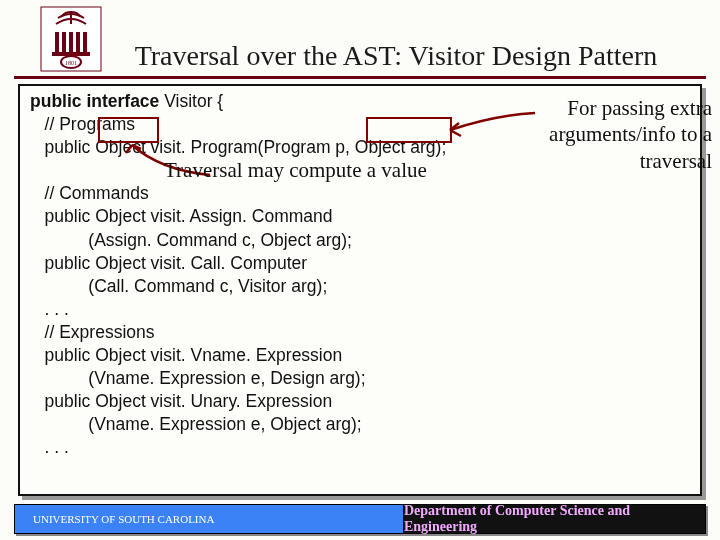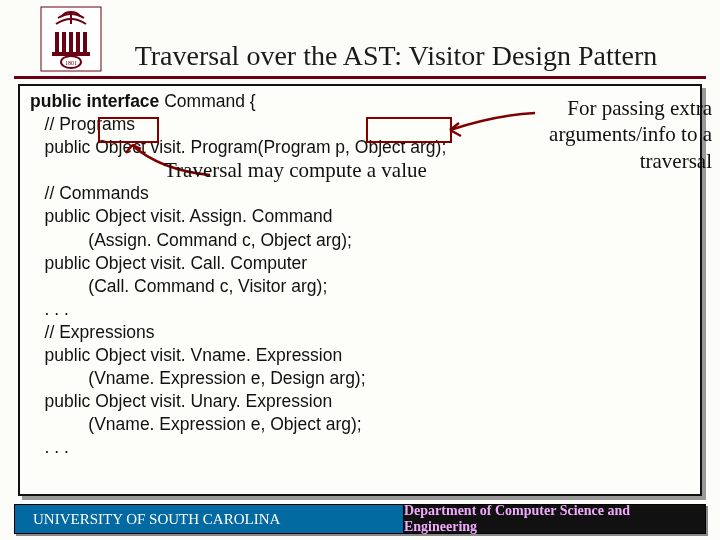--- a/index.html
+++ b/index.html
@@ -99,24 +99,24 @@
   }
   .footer {
     position: absolute;
     bottom: 6px;
     left: 14px;
     right: 14px;
     height: 30px;
     display: flex;
   }
   .footer-left {
-    background: #0369a1;
+    background: #3b82f6;
     color: #fff;
     font-family: "Times New Roman", serif;
-    font-size: 15px;
+    font-size: 11px;
     display: flex;
     align-items: center;
     padding-left: 18px;
     width: 370px;
     border: 1px solid #000;
     border-right: none;
     box-shadow: 2px 2px 0 #888;
   }
   .footer-right {
     background: #111;
@@ -151,21 +151,21 @@
       <rect x="12" y="46" width="38" height="4" fill="#6a0014"></rect>
       <ellipse cx="31" cy="56" rx="10" ry="6" fill="none" stroke="#6a0014" stroke-width="2"></ellipse>
       <text x="31" y="59" font-size="6" text-anchor="middle" fill="#6a0014" font-family="serif">1801</text>
     </svg>
     <div class="title">Traversal over the AST: Visitor Design Pattern</div>
   </div>
 
   <div class="underline"></div>
 
   <div class="content">
-    <div class="code"><span class="bold">public interface </span><span>Command {</span>
+    <div class="code"><span class="bold">public interface </span><span>Visitor {</span>
 <span>   // Programs</span>
 <span>   public Object visit. Program(Program p, Object arg);</span>
 <span></span>
 <span>   // Commands</span>
 <span>   public Object visit. Assign. Command</span>
 <span>            (Assign. Command c, Object arg);</span>
 <span>   public Object visit. Call. Computer</span>
 <span>            (Call. Command c, Visitor arg);</span>
 <span>   . . .</span>
 <span>   // Expressions</span>

